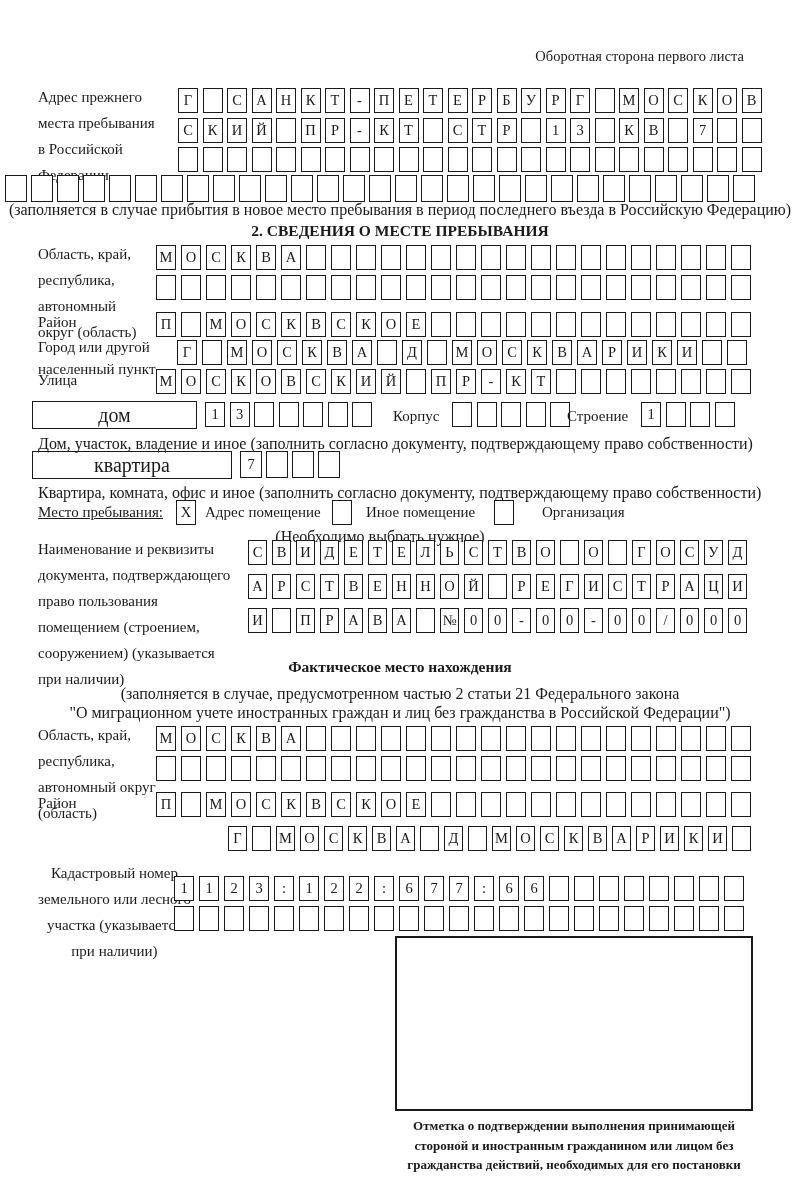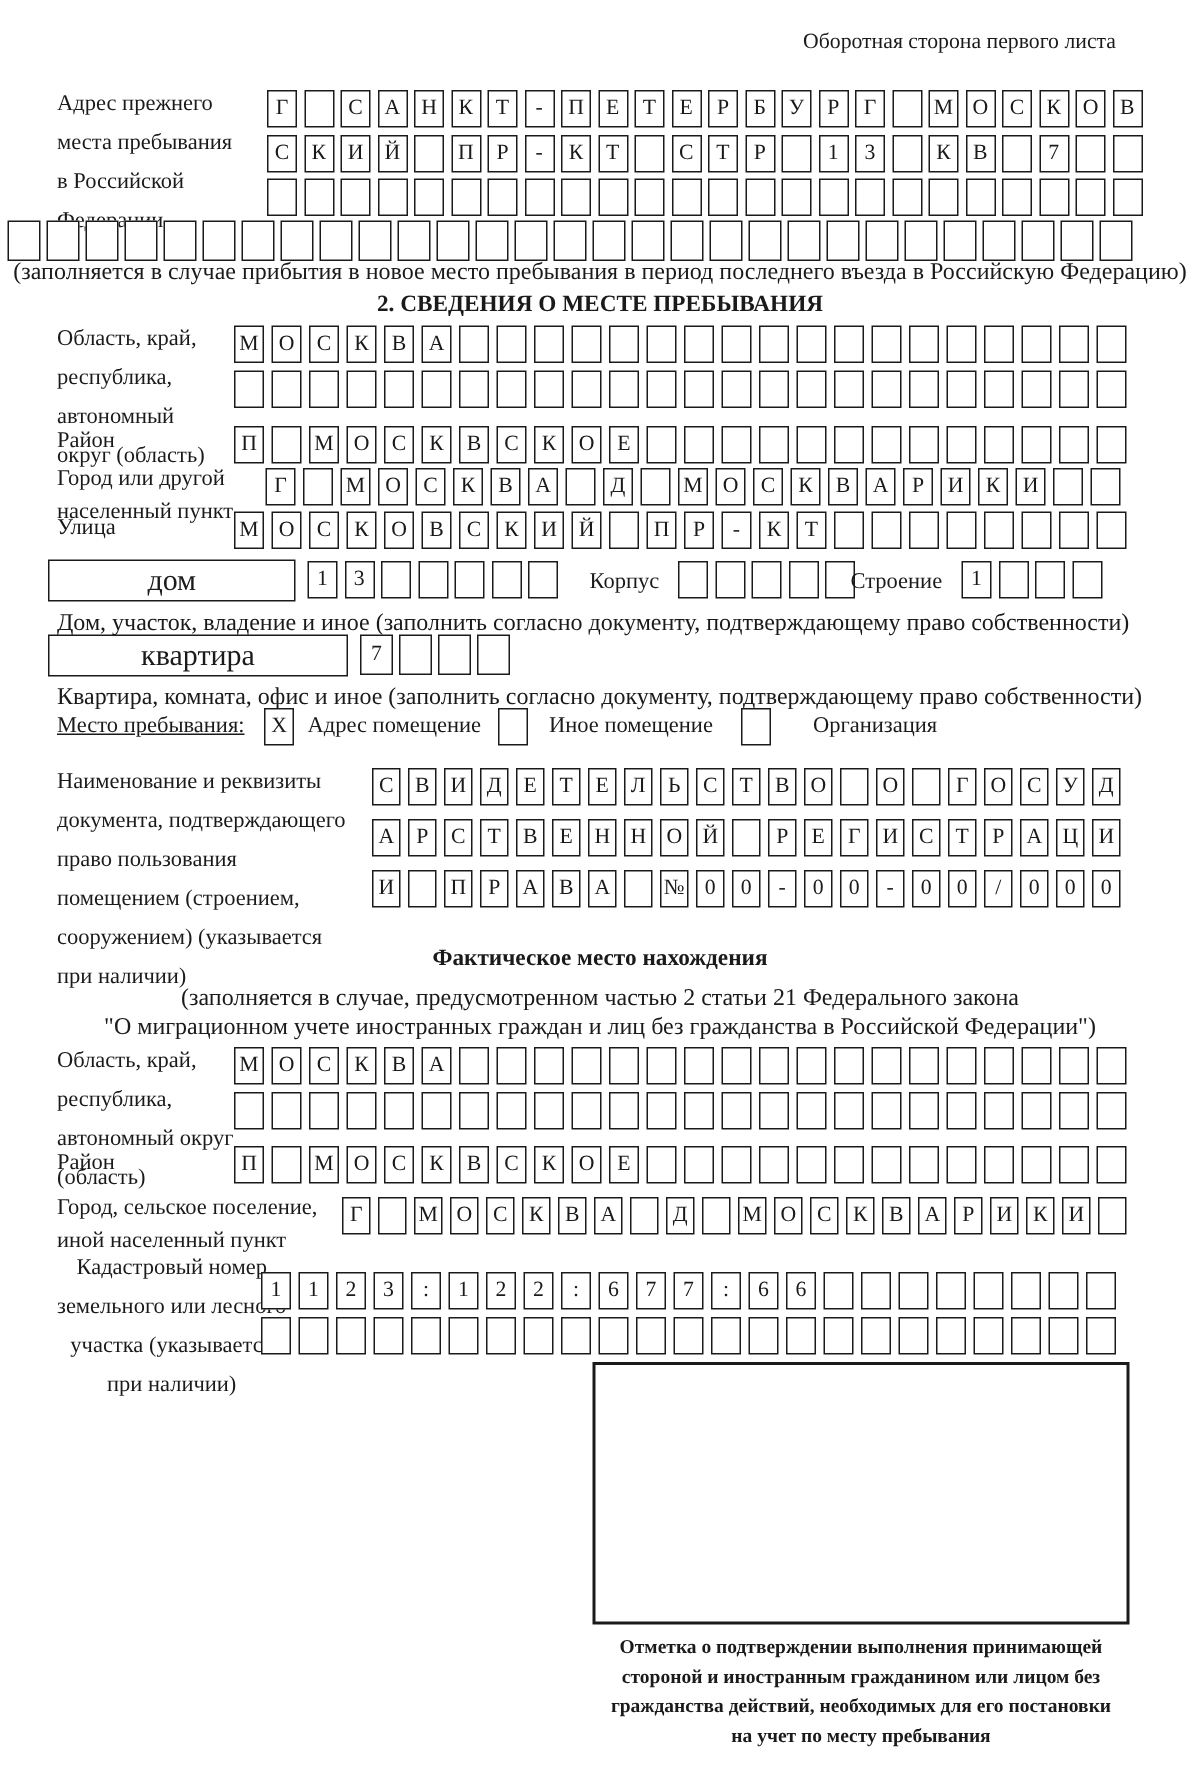--- a/index.html
+++ b/index.html
@@ -1,20 +1,20 @@
 <!DOCTYPE html>
 <html><head>
 <meta charset="utf-8">
 <style>
   html,body{margin:0;padding:0;background:#ffffff;}
   .page{
     position:relative;width:800px;height:1180px;background:#ffffff;
     font-family:"Liberation Serif","DejaVu Serif",serif;color:#1a1a1a;overflow:hidden;
   }
-  .abs{position:absolute;}
+  .abs{position:absolute;margin-top:28px;}
   .title-right{font-size:14.5px;}
   .lbl{font-size:15px;line-height:26px;white-space:pre-line;}
   .lbl-tight{line-height:22px;}
   .cap{font-size:16px;white-space:pre-line;}
   .center{left:0;width:800px;text-align:center;}
   .sec-title{font-size:15.5px;font-weight:bold;}
   .cells{display:flex;}
   .cell{
     display:inline-block;box-sizing:border-box;flex:0 0 auto;
     width:19px;height:25px;border:1.5px solid #1a1a1a;background:#fff;
@@ -339,20 +339,21 @@
     </div>
   <div class="abs cap" style="left:38px;top:456px;">Квартира, комната, офис и иное (заполнить согласно документу, подтверждающему право собственности)</div>
 
   <div class="abs lbl" style="left:38px;top:471px;text-decoration:underline;">Место пребывания:</div>
   <span class="abs checkbox" style="left:176px;top:472px;">X</span>
   <div class="abs lbl" style="left:205px;top:471px;">Адрес помещение</div>
   <span class="abs checkbox" style="left:332px;top:472px;"></span>
   <div class="abs lbl" style="left:366px;top:471px;">Иное помещение</div>
   <span class="abs checkbox" style="left:494px;top:472px;"></span>
   <div class="abs lbl" style="left:542px;top:471px;">Организация</div>
+  <div class="abs cap" style="left:100px;top:500px;width:560px;text-align:center;">(Необходимо выбрать нужное)</div>
 
   <div class="abs lbl" style="left:38px;top:508px;">Наименование и реквизиты
 документа, подтверждающего
 право пользования
 помещением (строением,
 сооружением) (указывается
 при наличии)</div>
   <div class="abs cells" style="left:248px;top:512px;">
       <span class="cell">С</span>
       <span class="cell">В</span>
@@ -505,22 +506,20 @@
       <span class="cell"></span>
       <span class="cell"></span>
       <span class="cell"></span>
       <span class="cell"></span>
       <span class="cell"></span>
       <span class="cell"></span>
       <span class="cell"></span>
       <span class="cell"></span>
     </div>
 
-  <div class="abs lbl lbl-tight" style="left:38px;top:794px;">Город, сельское поселение,
-иной населенный пункт</div>
   <div class="abs cells" style="left:228px;top:798px;">
       <span class="cell">Г</span>
       <span class="cell"></span>
       <span class="cell">М</span>
       <span class="cell">О</span>
       <span class="cell">С</span>
       <span class="cell">К</span>
       <span class="cell">В</span>
       <span class="cell">А</span>
       <span class="cell"></span>

